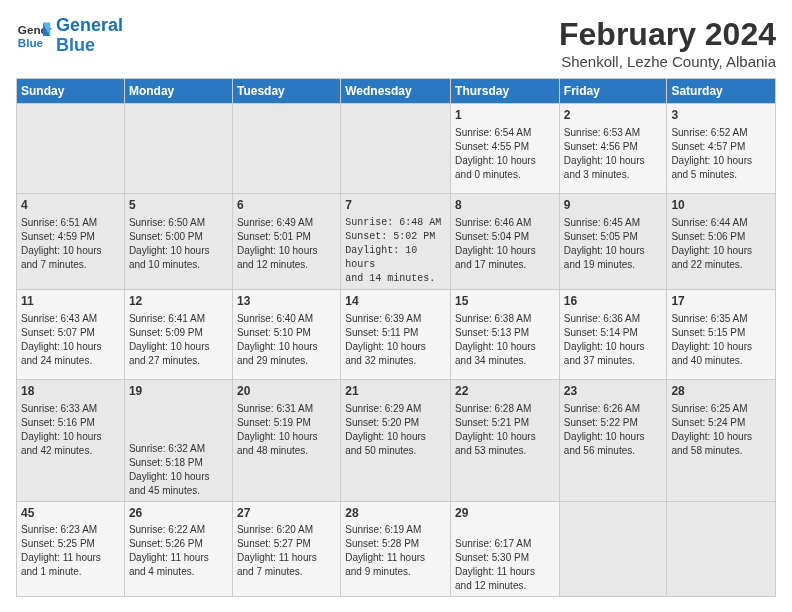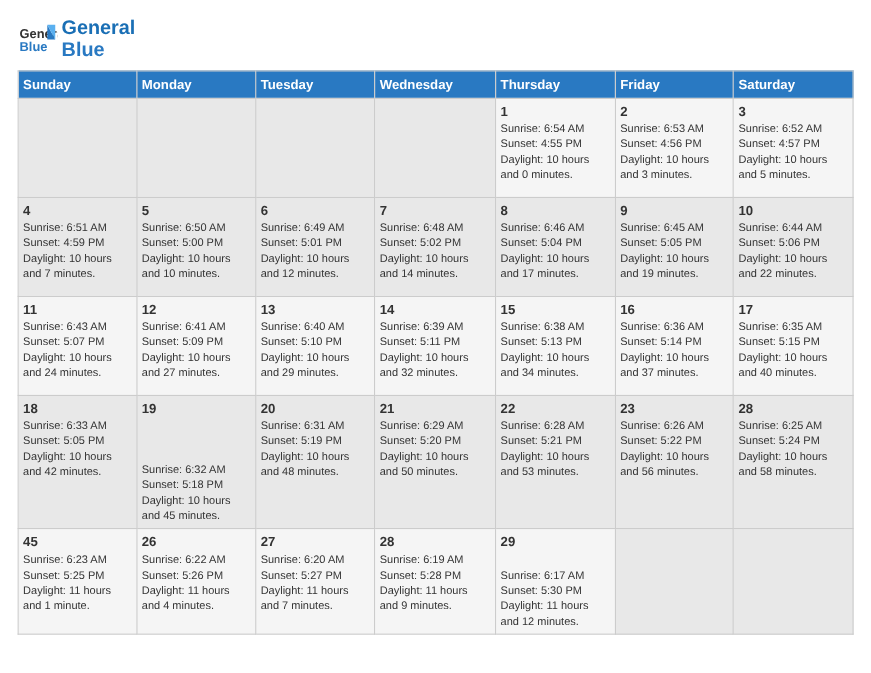--- a/index.html
+++ b/index.html
@@ -97,20 +97,24 @@
       <polygon points="30,5 38,20 30,20" fill="#2979c2"></polygon>
       <polygon points="30,5 38,5 38,20" fill="#5ab0f0"></polygon>
     </svg>
     <div>
       <div class="logo-text">
         <span>General</span><br>
         <span style="color:#2979c2">Blue</span>
       </div>
     </div>
   </div>
+  <div class="title-block">
+    <div class="cal-title">February 2024</div>
+    <div class="cal-subtitle">Shenkoll, Lezhe County, Albania</div>
+  </div>
 </div>
 
 <table>
   <thead>
     <tr>
       <th>Sunday</th>
       <th>Monday</th>
       <th>Tuesday</th>
       <th>Wednesday</th>
       <th>Thursday</th>
@@ -163,21 +167,21 @@
         </td>
         <td>
           <span class="day-num">6</span>
           <div style="white-space: pre-line;">Sunrise: 6:49 AM
 Sunset: 5:01 PM
 Daylight: 10 hours
 and 12 minutes.</div>
         </td>
         <td>
           <span class="day-num">7</span>
-          <div style="white-space: pre-line;">Sunrise: 6:48 AM
+          <div style="white-space: pre-line; font-family: Liberation Mono, monospace;">Sunrise: 6:48 AM
 Sunset: 5:02 PM
 Daylight: 10 hours
 and 14 minutes.</div>
         </td>
         <td>
           <span class="day-num">8</span>
           <div style="white-space: pre-line;">Sunrise: 6:46 AM
 Sunset: 5:04 PM
 Daylight: 10 hours
 and 17 minutes.</div>
@@ -245,21 +249,21 @@
           <div style="white-space: pre-line;">Sunrise: 6:35 AM
 Sunset: 5:15 PM
 Daylight: 10 hours
 and 40 minutes.</div>
         </td>
       </tr>
       <tr>
         <td>
           <span class="day-num">18</span>
           <div style="white-space: pre-line;">Sunrise: 6:33 AM
-Sunset: 5:05 PM
+Sunset: 5:16 PM
 Daylight: 10 hours
 and 42 minutes.</div>
         </td>
         <td>
           <span class="day-num">19</span>
           <div style="white-space: pre-line; margin-top: 42px;">Sunrise: 6:32 AM
 Sunset: 5:18 PM
 Daylight: 10 hours
 and 45 minutes.</div>
         </td>

